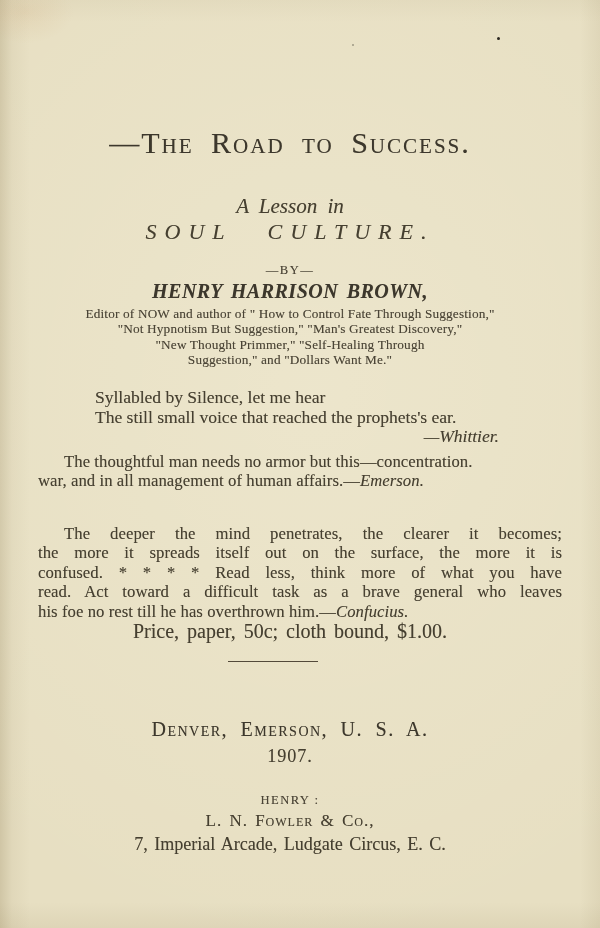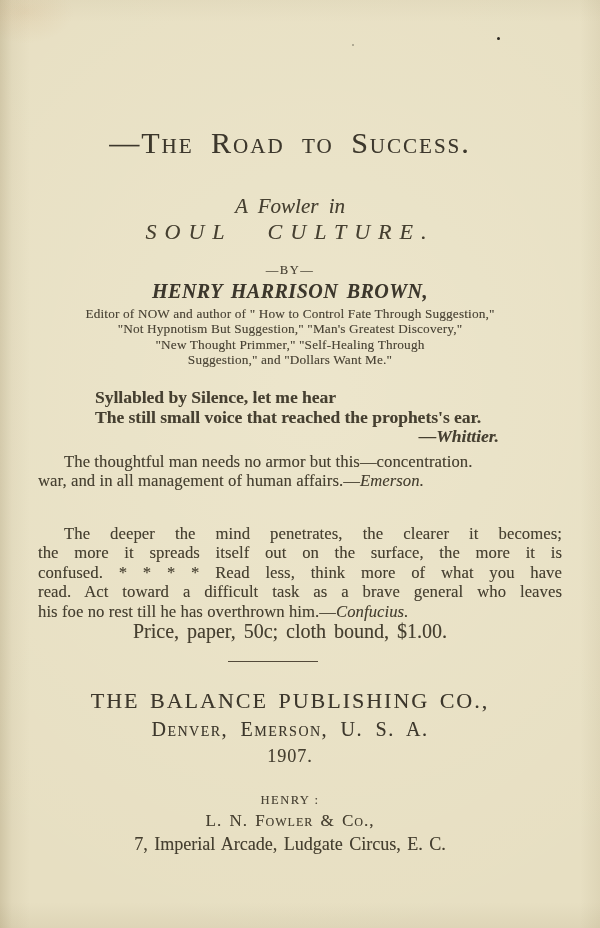--- a/index.html
+++ b/index.html
@@ -28,21 +28,21 @@
   }
   .subtitle{
     top:127px;font-size:30px;line-height:1.05;font-variant:small-caps;
     letter-spacing:2px;word-spacing:8px;color:#3c372c;
   }
   .lesson1{top:194px;font-size:21px;font-style:italic;word-spacing:5px;}
   .lesson2{top:219px;font-size:22px;font-style:italic;letter-spacing:8px;word-spacing:22px;}
   .byline{top:263px;font-size:12.5px;letter-spacing:1.5px;color:#4a4436;}
   .author{top:280px;font-size:20px;font-weight:bold;font-style:italic;letter-spacing:0.5px;word-spacing:3px;color:#3c372c;}
   .editor{top:306px;font-size:13.2px;line-height:15.3px;letter-spacing:0.2px;color:#4a4436;}
-  .quote{top:388px;left:95px;width:406px;font-size:17.5px;line-height:19.6px;text-align:left;font-weight:bold;}
+  .quote{top:388px;left:95px;width:406px;font-size:17.5px;line-height:19.6px;text-align:left;}
   .quote .attr{text-align:right;font-style:italic;padding-right:2px;}
   .bodypara{left:38px;width:524px;font-size:16.6px;line-height:19.4px;text-align:left;letter-spacing:0.1px;}
   .bodypara .jline{text-align:justify;text-align-last:justify;}
   .bodypara .indent{text-indent:26px;}
   .emerson{top:452px;}
   .confucius{top:524px;}
   .attr-inline{font-style:italic;}
   .price{top:620px;font-size:20px;word-spacing:3px;}
   .divider{top:661px;left:228px;width:90px;border-top:1.6px solid #53493a;height:0;}
   .publisher{top:688px;font-size:22px;letter-spacing:2px;word-spacing:3px;color:#3c372c;}
@@ -60,21 +60,21 @@
 <body>
 
 <div class="page">
 
   <div class="speck speck1"></div>
   <div class="speck speck2"></div>
 
 
   <div class="abs ctr subtitle txt">—The Road to Success.</div>
 
-  <div class="abs ctr lesson1 txt">A Fowler in</div>
+  <div class="abs ctr lesson1 txt">A Lesson in</div>
   <div class="abs ctr lesson2 txt">SOUL CULTURE.</div>
 
   <div class="abs ctr byline txt">—BY—</div>
   <div class="abs ctr author txt">HENRY HARRISON BROWN,</div>
 
   <div class="abs ctr editor txt">
     <div>Editor of NOW and author of " How to Control Fate Through Suggestion,"</div>
     <div>"Not Hypnotism But Suggestion," "Man's Greatest Discovery,"</div>
     <div>"New Thought Primmer," "Self-Healing Through</div>
     <div>Suggestion," and "Dollars Want Me."</div>
@@ -96,21 +96,20 @@
     <div class="jline">the more it spreads itself out on the surface, the more it is</div>
     <div class="jline">confused.  * * * *  Read less, think more of what you have</div>
     <div class="jline">read.  Act toward a difficult task as a brave general who leaves</div>
     <div><span>his foe no rest till he has overthrown him.—</span><span class="attr-inline">Confucius.</span></div>
   </div>
 
   <div class="abs ctr price txt">Price, paper, 50c; cloth bound, $1.00.</div>
 
   <div class="abs divider"></div>
 
-  <div class="abs ctr publisher txt">THE BALANCE PUBLISHING CO.,</div>
   <div class="abs ctr denver txt">Denver, Emerson, U. S. A.</div>
   <div class="abs ctr year txt">1907.</div>
 
   <div class="abs ctr london txt">HENRY :</div>
   <div class="abs ctr fowler txt">L. N. Fowler &amp; Co.,</div>
   <div class="abs ctr address txt">7, Imperial Arcade, Ludgate Circus, E. C.</div>
 
 </div>
 
 </body></html>

